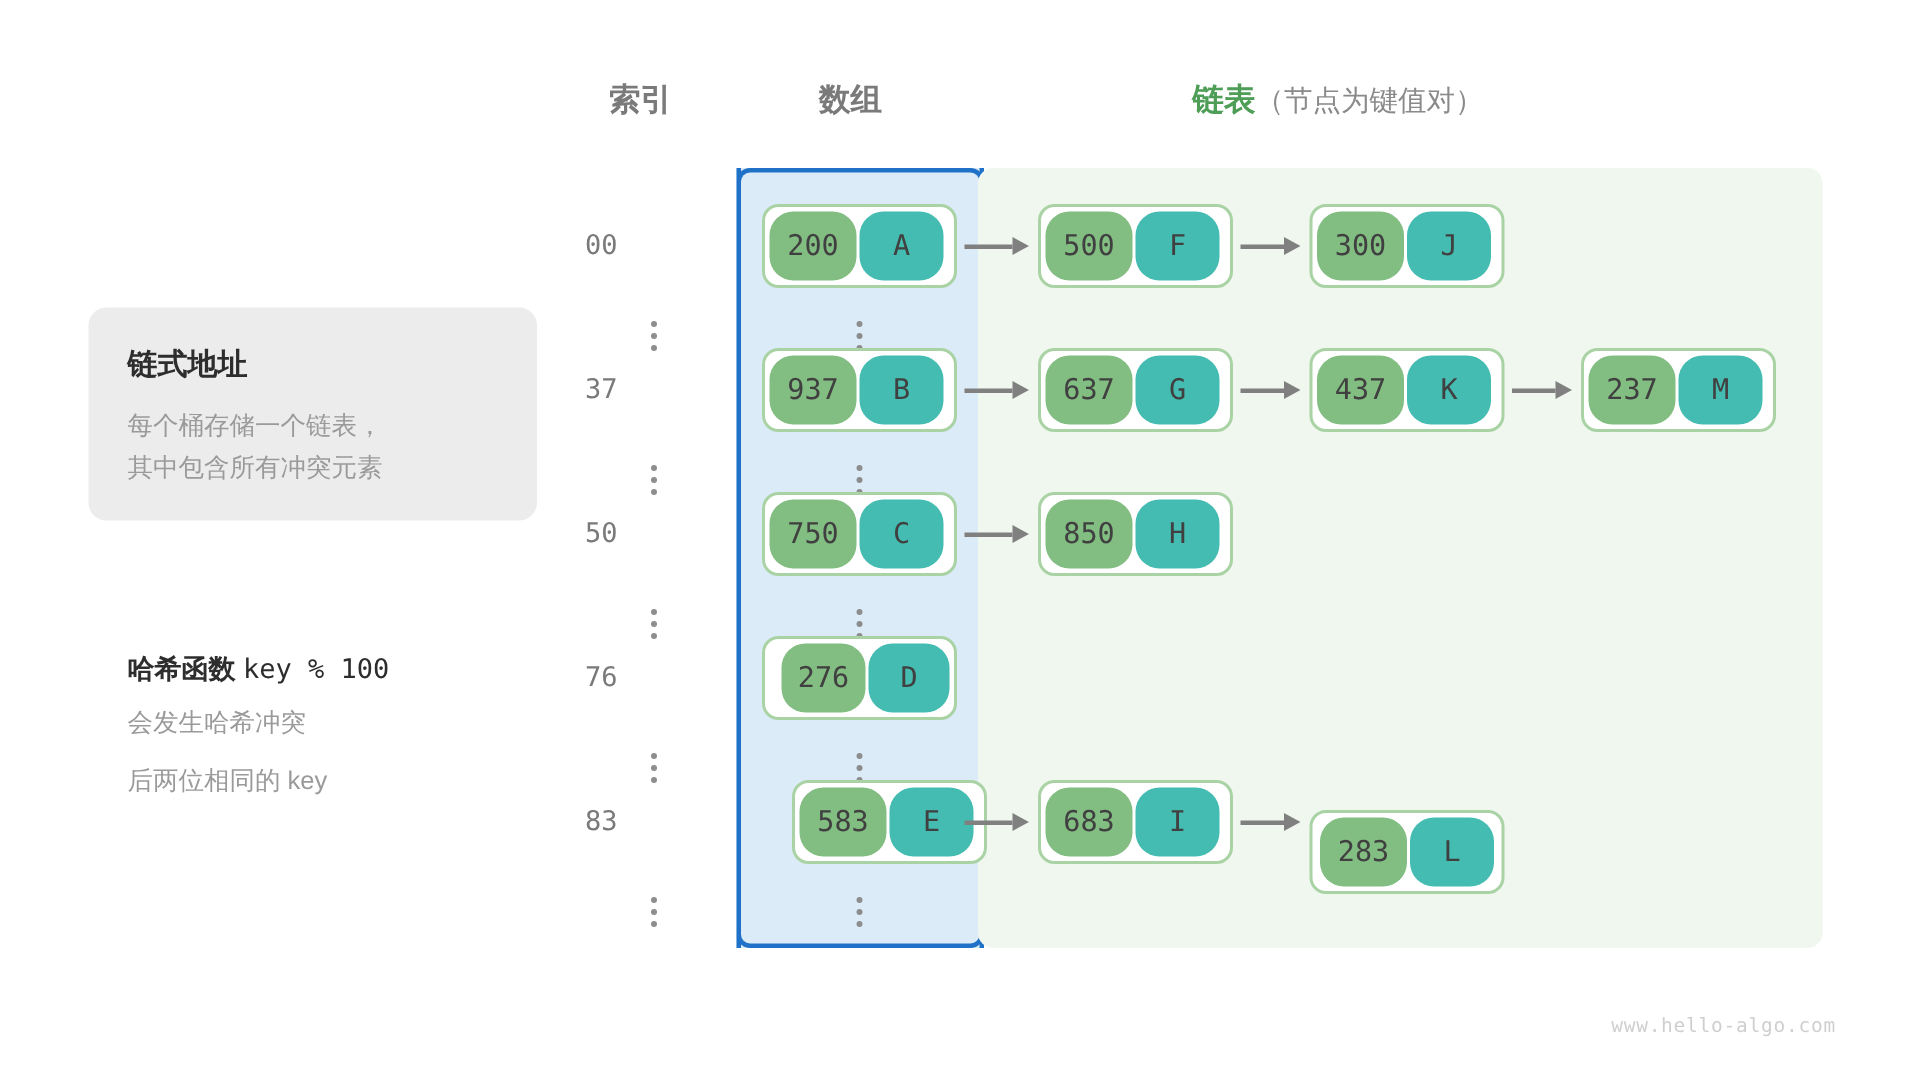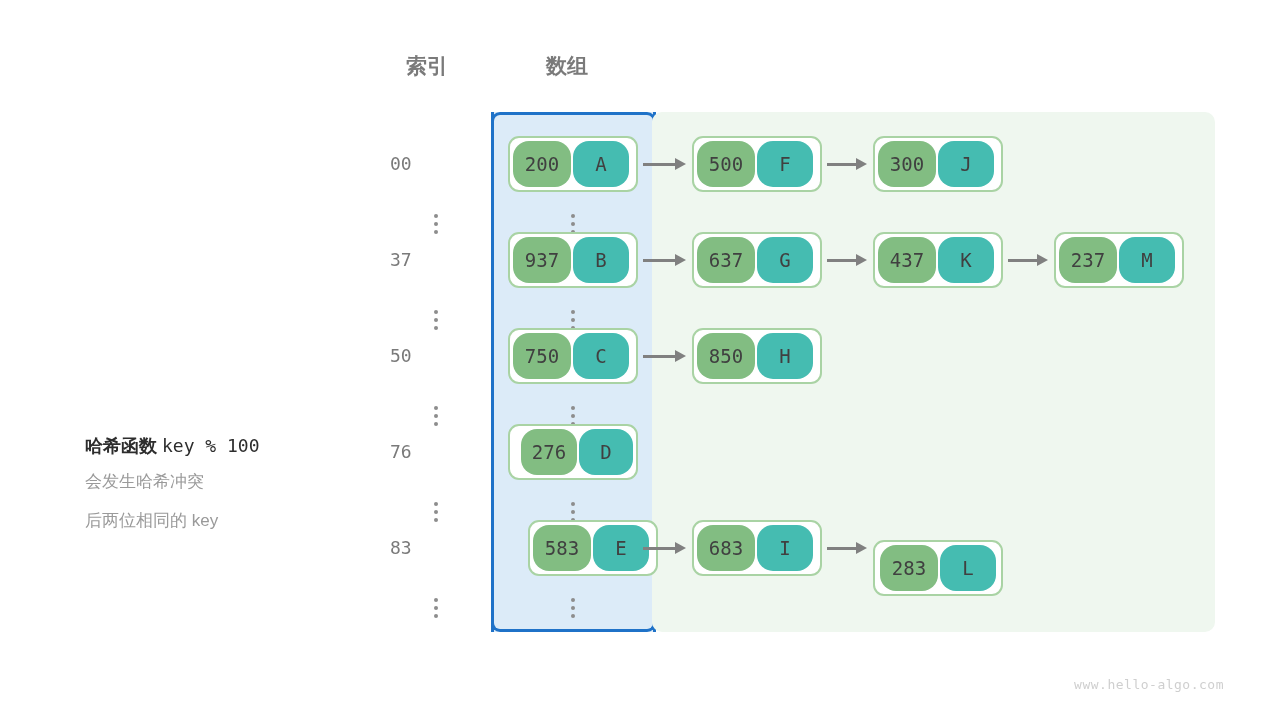--- a/index.html
+++ b/index.html
@@ -204,20 +204,23 @@
     letter-spacing: .5px;
   }
 </style>
 </head>
 <body>
 
 <div class="stage">
 
   <div class="hdr" id="hdr-index">索引</div>
   <div class="hdr" id="hdr-array">数组</div>
+  <div class="hdr" id="hdr-list">
+    <span class="green">链表</span><span class="note">（节点为键值对）</span>
+  </div>
 
   <div id="array-panel"></div>
   <div id="list-panel"></div>
 
   <div id="rows-layer">
       <div class="idx" style="top: 153px;">00</div>
       <div class="node" style="left: 508px; top: 136px; width: 130px;">
         <div class="key">200</div>
         <div class="val">A</div>
       </div>
@@ -350,20 +353,25 @@
         <i></i>
         <i></i>
       </div>
       <div class="vdots" style="left: 571px; top: 598px;">
         <i></i>
         <i></i>
         <i></i>
       </div>
     </div>
 
+  <div id="info-card">
+    <div class="card-title">链式地址</div>
+    <div class="card-line">每个桶存储一个链表，</div>
+    <div class="card-line">其中包含所有冲突元素</div>
+  </div>
 
   <div id="hash-note">
     <div class="hash-title">
       <span>哈希函数</span>
       <span class="mono">key % 100</span>
     </div>
     <div class="hash-line">会发生哈希冲突</div>
     <div class="hash-line">后两位相同的 key</div>
   </div>
 

